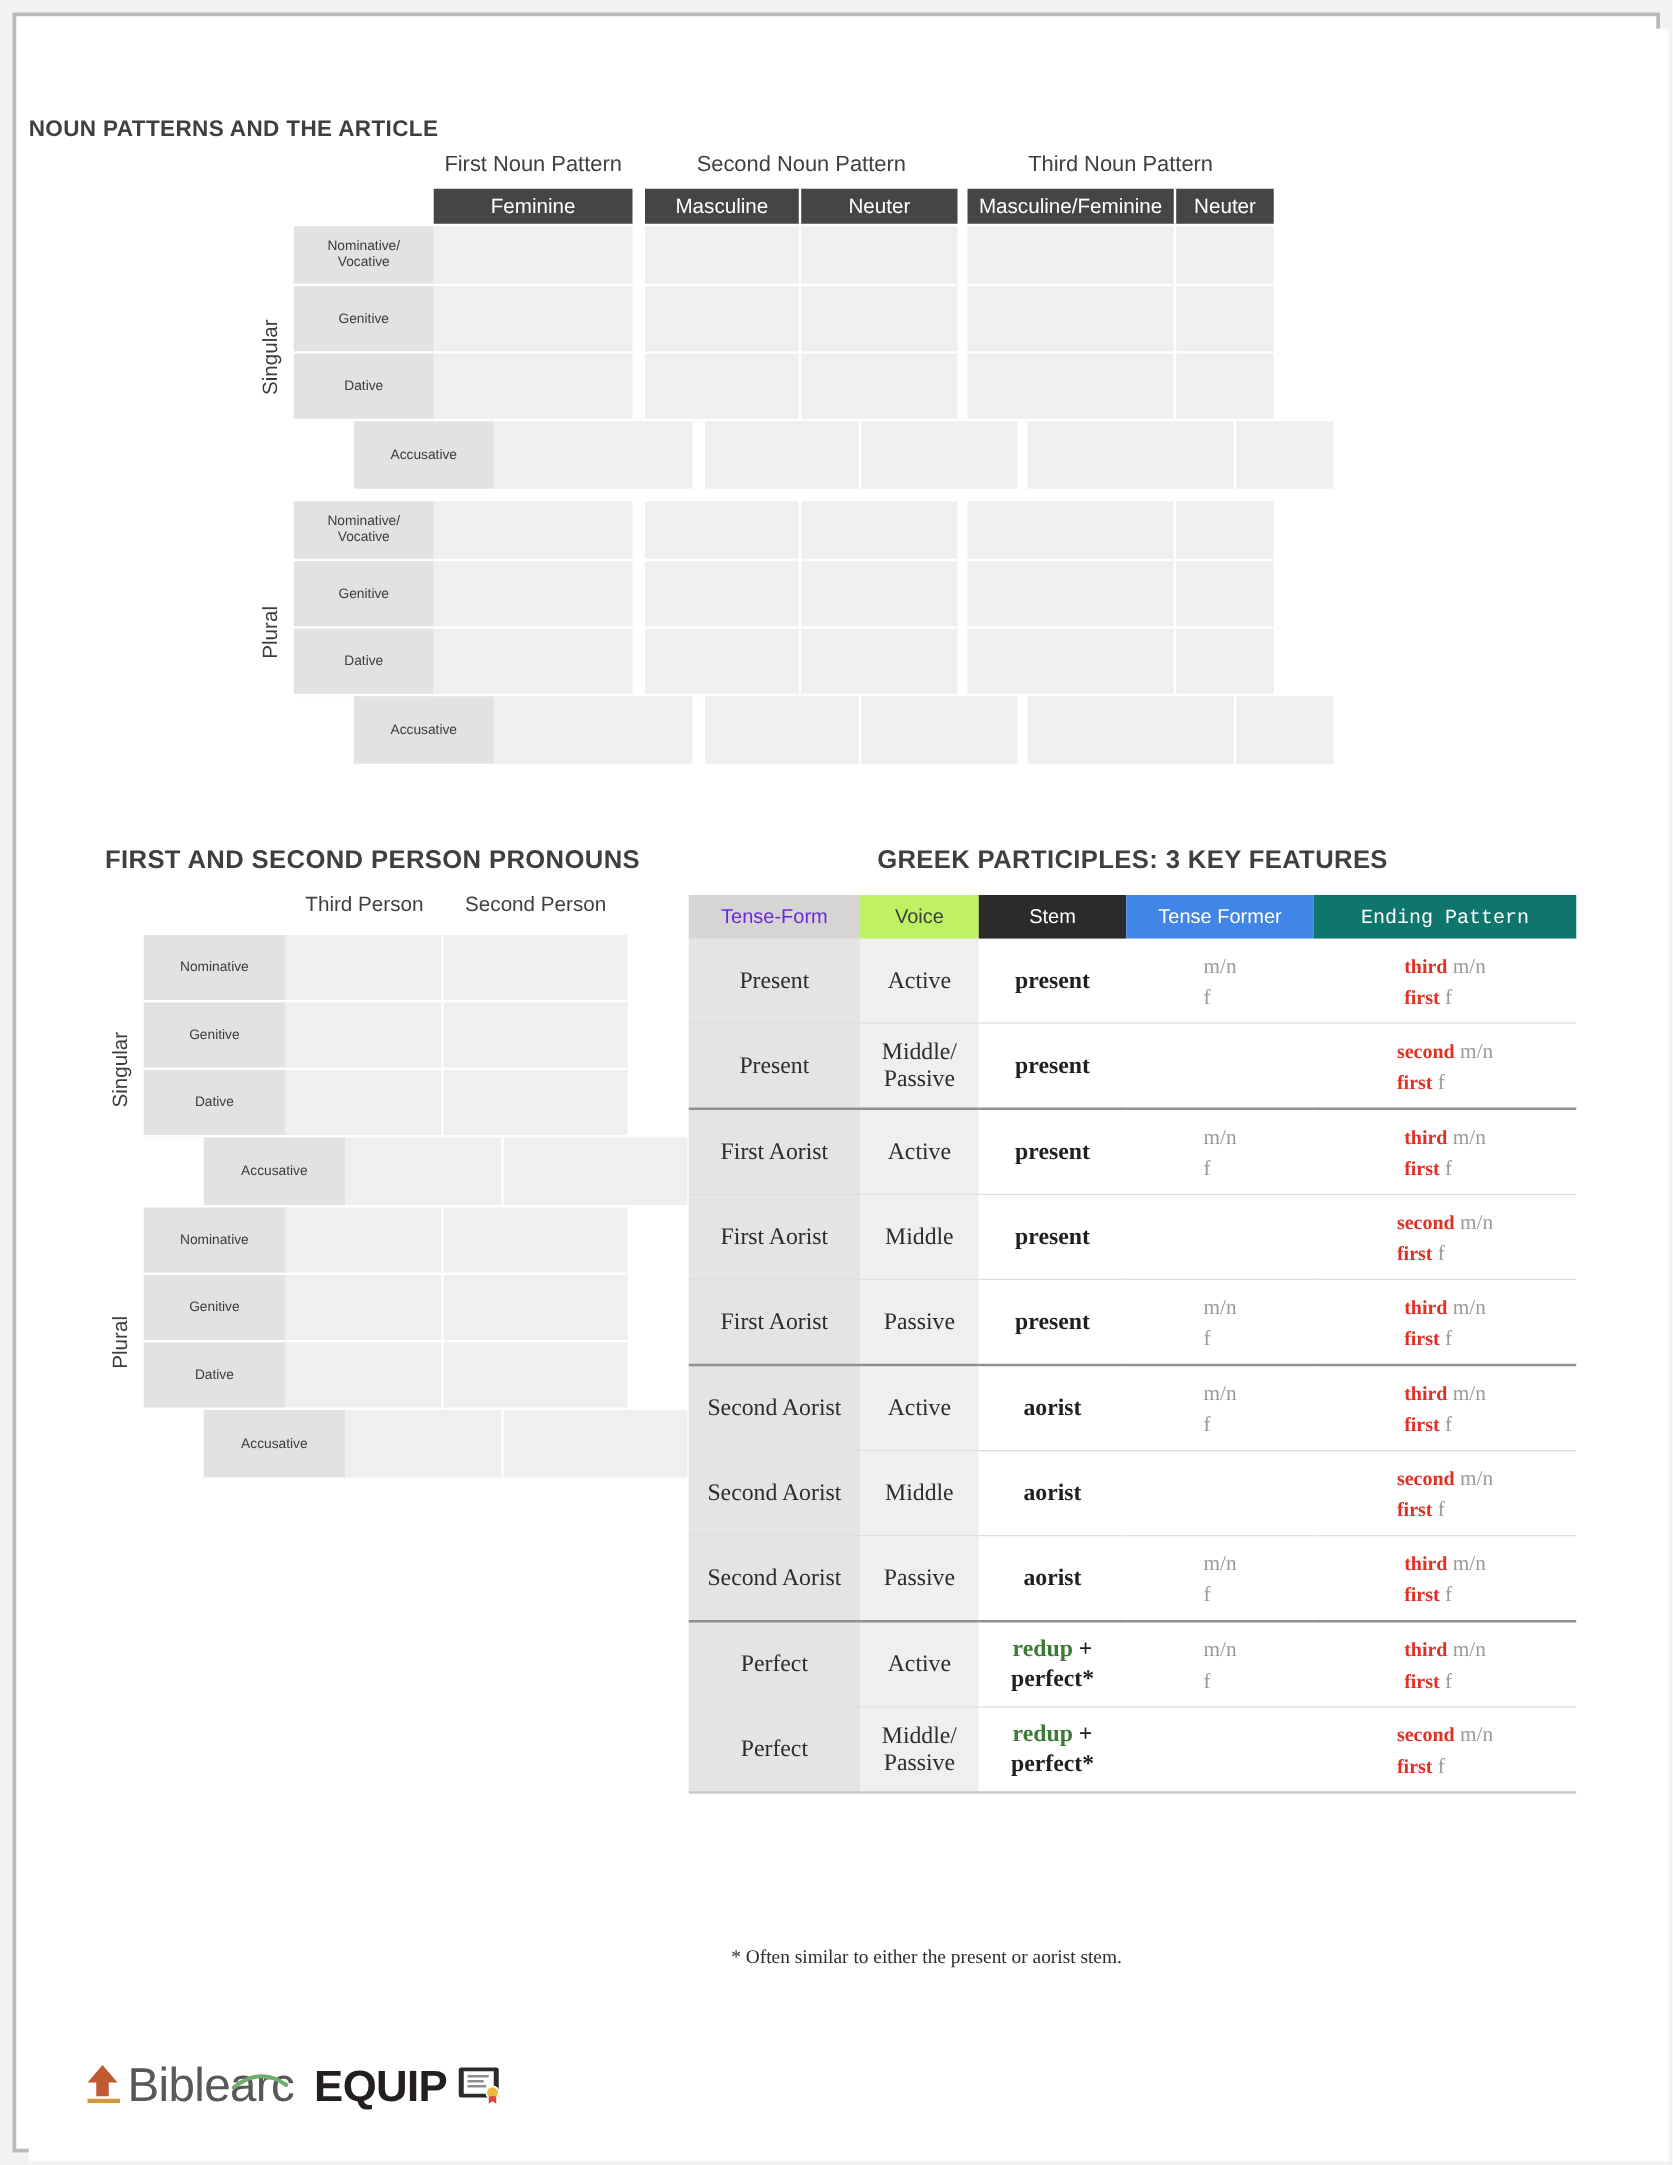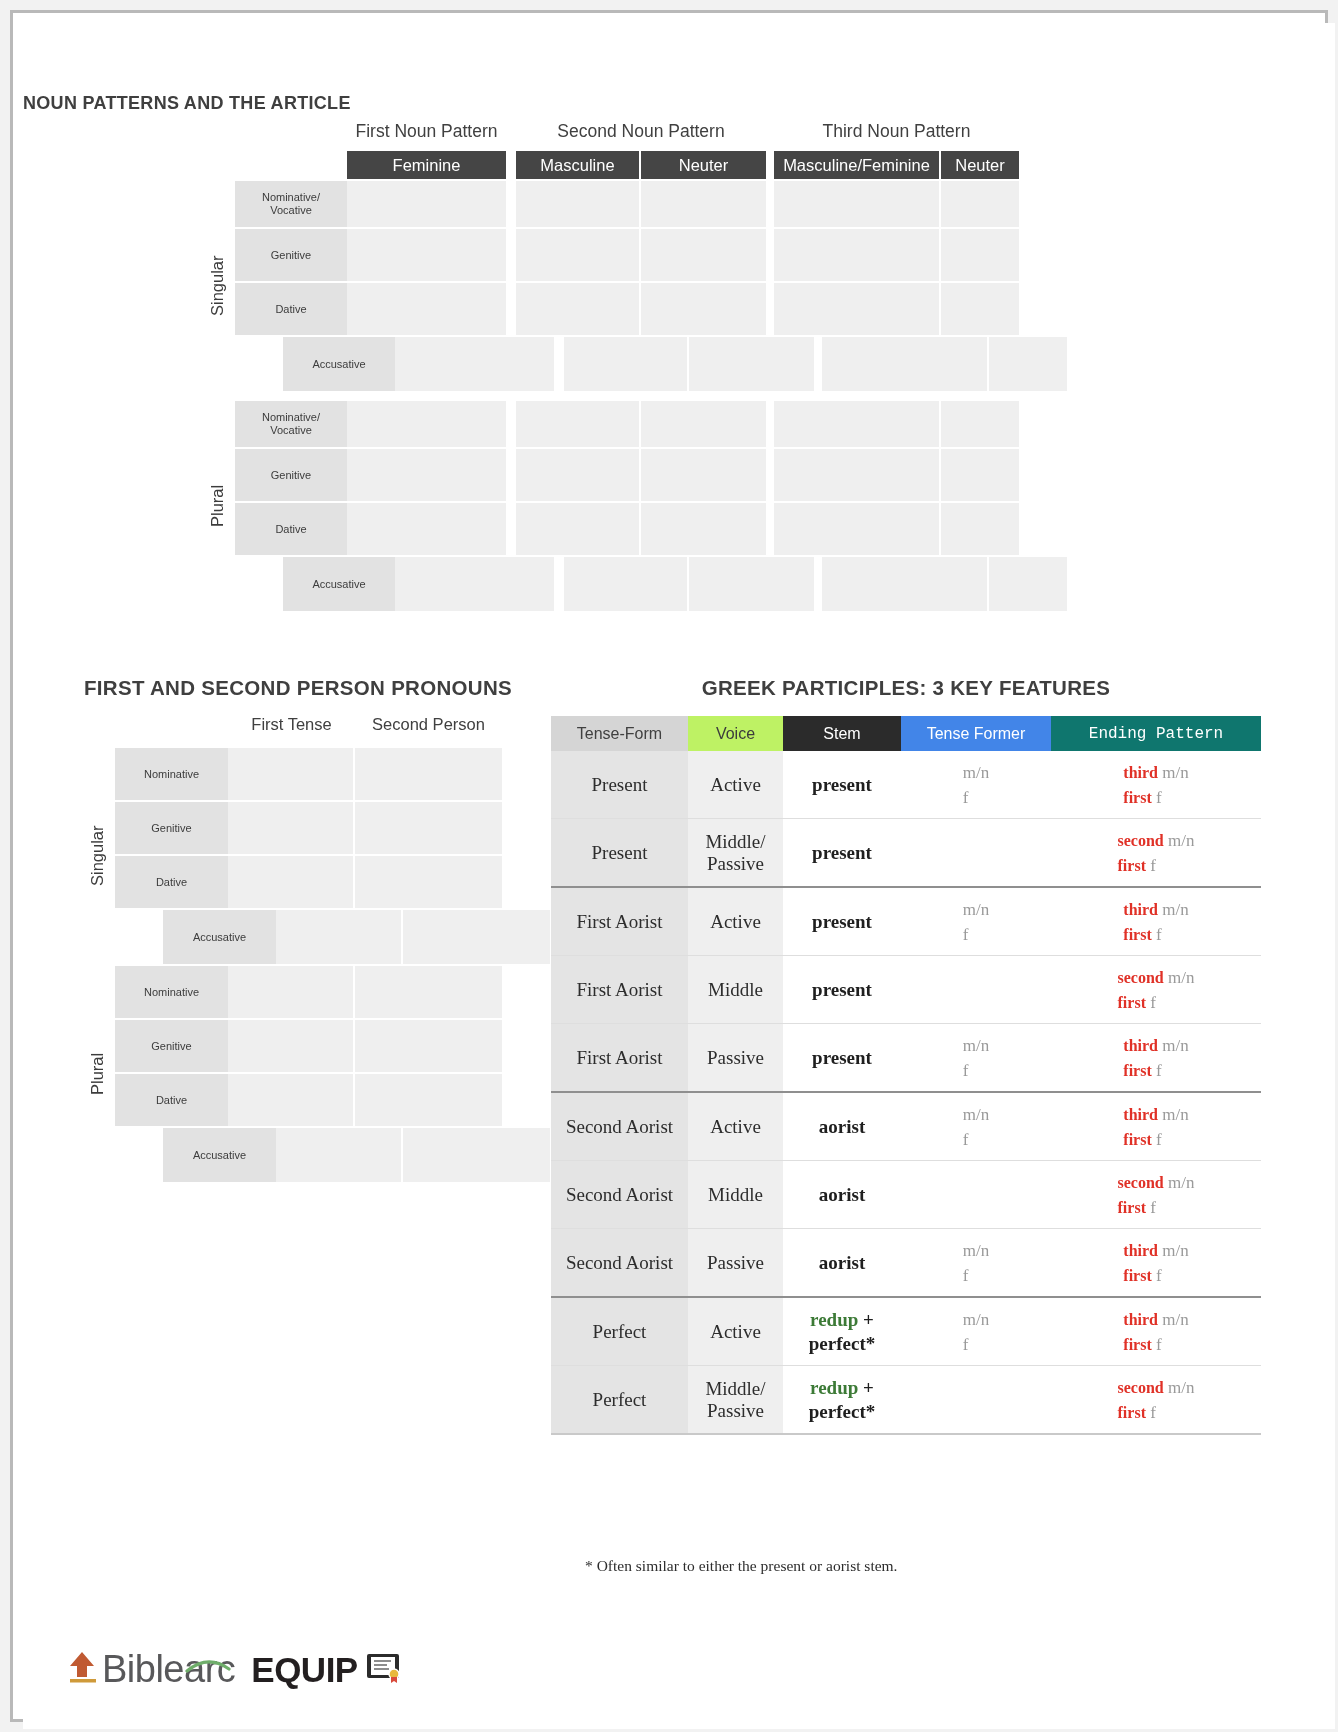--- a/index.html
+++ b/index.html
@@ -140,21 +140,21 @@
     table-layout: fixed;
   }
   #part-table th {
     height: 35px;
     font-size: 16px;
     font-weight: normal;
     color: #ffffff;
     text-align: center;
     padding: 0;
   }
-  #part-table th.h-tenseform { background: #d5d5d5; color: #404040; }
+  #part-table th.h-tenseform { background: #d5d5d5; color: #6d28d9; }
   #part-table th.h-voice     { background: #bef264; color: #3c3c3c; }
   #part-table th.h-stem      { background: #2b2b2b; }
   #part-table th.h-former    { background: #4285e8; }
   #part-table th.h-ending    { background: #0f766e; font-family: Liberation Mono, monospace; }
 
   #part-table td {
     padding: 0;
     height: 67px;
     vertical-align: middle;
     font-family: "Liberation Serif", serif;
@@ -309,21 +309,21 @@
           <div class="cell lastrow" style="left: 751px; top: 534px; width: 167px; height: 54px;"></div>
           <div class="cell lastcol lastrow" style="left: 918px; top: 534px; width: 78px; height: 54px;"></div>
           <div class="sidelabel" style="left: 182px; top: 158px; width: 24px; height: 210px;">Singular</div>
           <div class="sidelabel" style="left: 182px; top: 378px; width: 24px; height: 210px;">Plural</div>
         </div>
     </div>
 
     <div id="pron-section">
       <div class="section-title" id="pron-title">FIRST AND SECOND PERSON PRONOUNS</div>
       <div id="pron-build">
-          <div class="pron-colcap" style="left: 205px; top: 692px; width: 127px;">First Tense</div>
+          <div class="pron-colcap" style="left: 205px; top: 692px; width: 127px;">Third Person</div>
           <div class="pron-colcap" style="left: 332px; top: 692px; width: 147px;">Second Person</div>
           <div class="rowlabel" style="left: 92px; top: 725px; width: 113px; height: 54px;">Nominative</div>
           <div class="cell" style="left: 205px; top: 725px; width: 127px; height: 54px;"></div>
           <div class="cell lastcol" style="left: 332px; top: 725px; width: 147px; height: 54px;"></div>
           <div class="rowlabel" style="left: 92px; top: 779px; width: 113px; height: 54px;">Genitive</div>
           <div class="cell" style="left: 205px; top: 779px; width: 127px; height: 54px;"></div>
           <div class="cell lastcol" style="left: 332px; top: 779px; width: 147px; height: 54px;"></div>
           <div class="rowlabel" style="left: 92px; top: 833px; width: 113px; height: 54px;">Dative</div>
           <div class="cell" style="left: 205px; top: 833px; width: 127px; height: 54px;"></div>
           <div class="cell lastcol" style="left: 332px; top: 833px; width: 147px; height: 54px;"></div>

